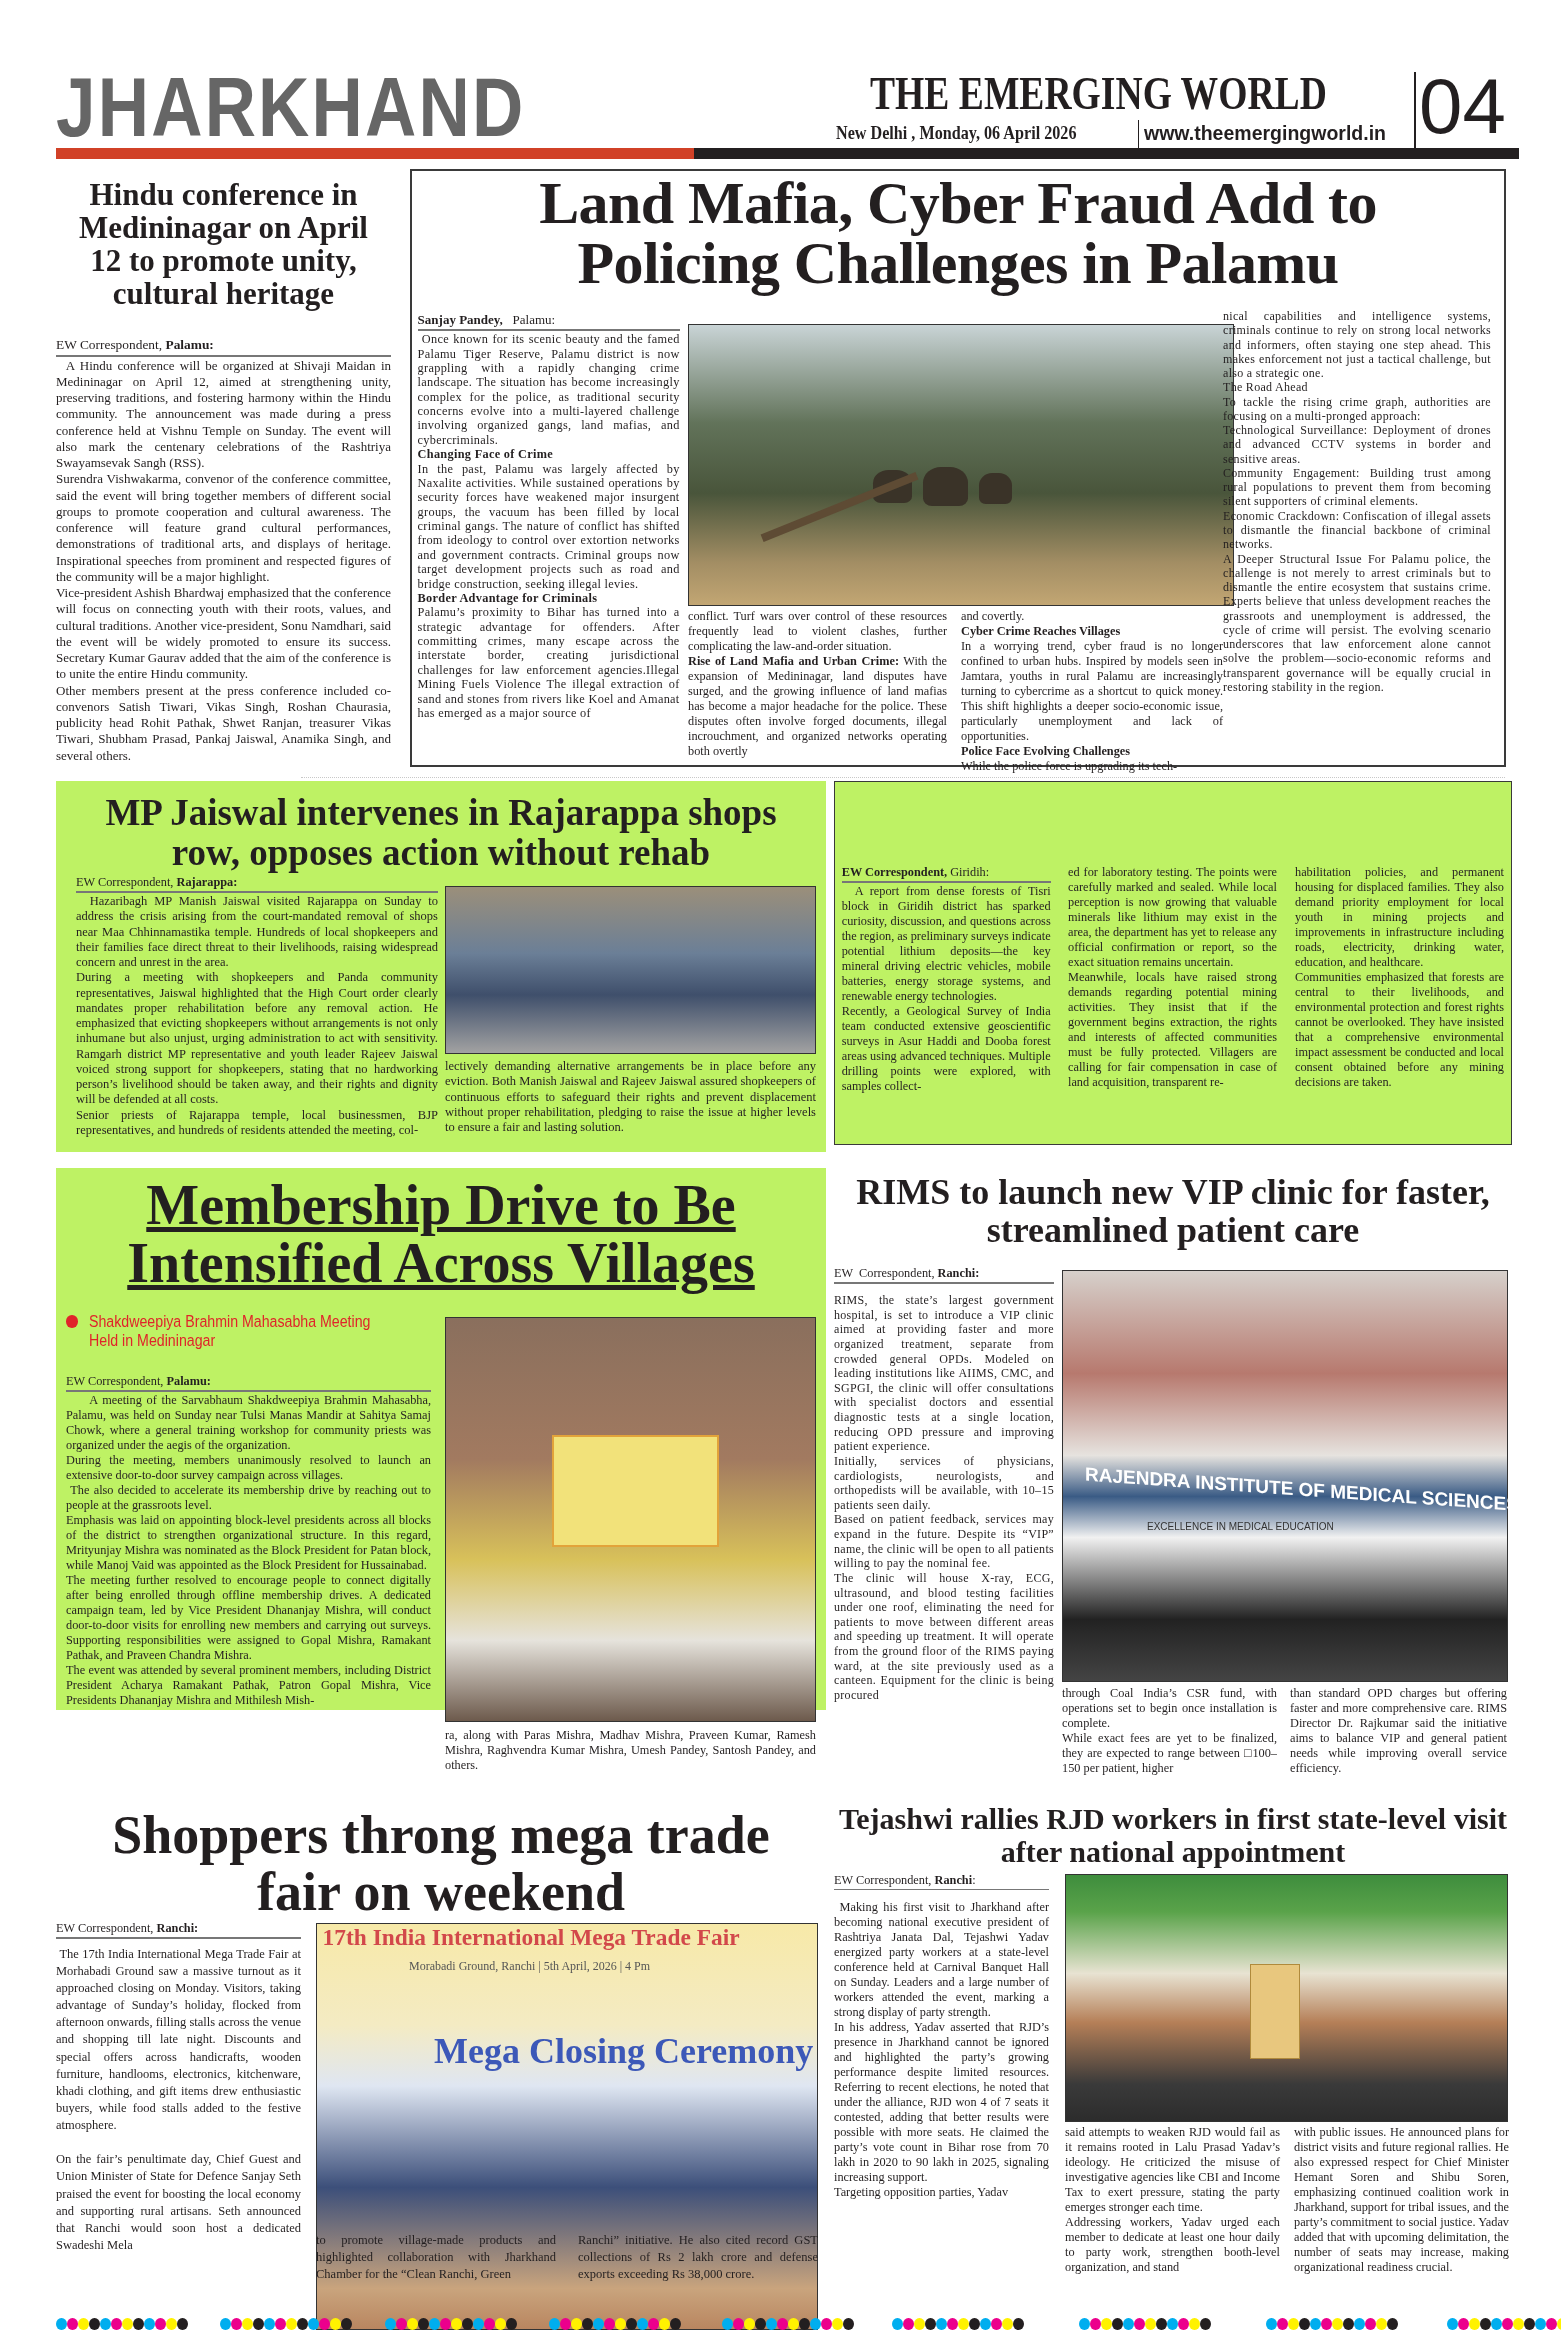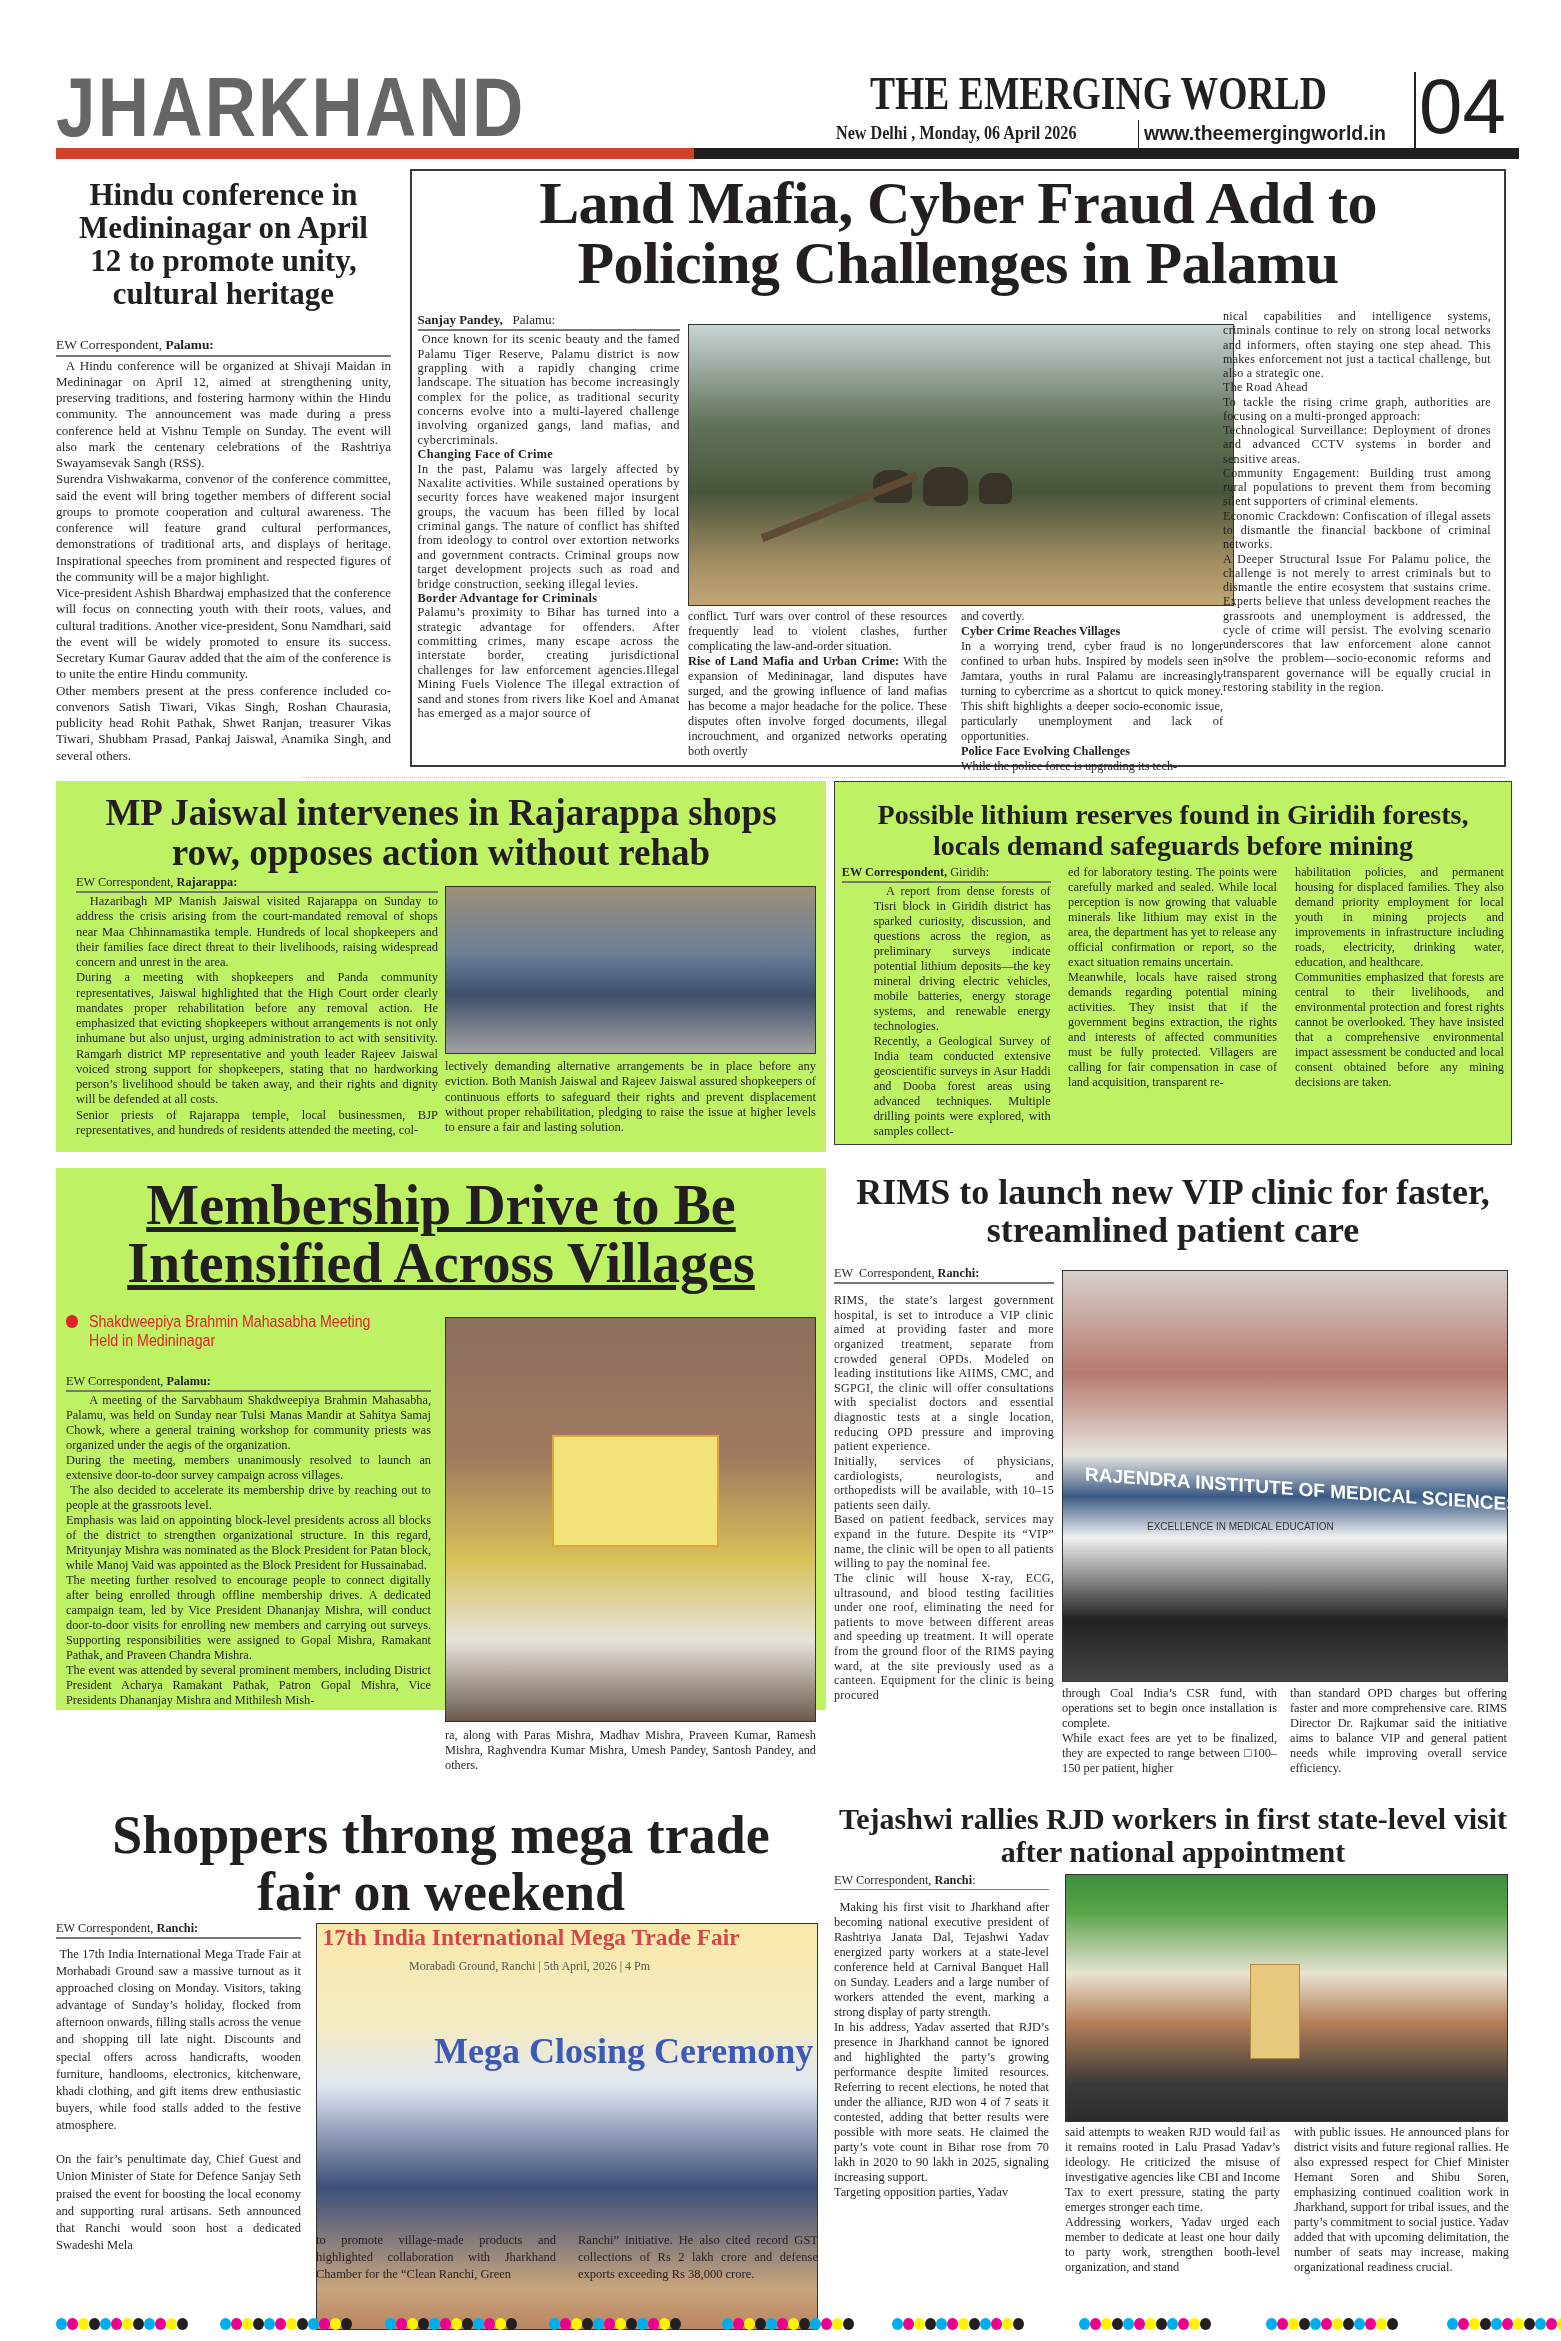--- a/index.html
+++ b/index.html
@@ -127,26 +127,25 @@
         <p>Senior priests of Rajarappa temple, local businessmen, BJP representatives, and hundreds of residents attended the meeting, col-</p>
       </div>
   </div>
   <div class="abs photo photo-crowd" style="left:389px; top:105px; width:371px; height:168px;" title="MP Manish Jaiswal with shopkeepers at Rajarappa"></div>
   <div class="abs body-text" id="raj-col2" style="left:389px; top:278px; width:371px; font-size:12.5px; line-height:1.22;">
       <p>lectively demanding alternative arrangements be in place before any eviction. Both Manish Jaiswal and Rajeev Jaiswal assured shopkeepers of continuous efforts to safeguard their rights and prevent displacement without proper rehabilitation, pledging to raise the issue at higher levels to ensure a fair and lasting solution.</p>
     </div>
 </article>
 
 <article class="abs tint box" style="left:834px; top:781px; width:678px; height:364px; border-width:1.7px;">
-  <h2 class="hl" style="font-size:28px; line-height:1.13; padding:16.7px 11px 0;">Possible lithium reserves found in Giridih forests, locals demand safeguards before mining</h2>
   <div class="abs" style="left:6.7px; top:83px; width:209px;">
     <div class="byline" style="font-size:12.3px;">
       <b>EW Correspondent,</b><span> Giridih:</span>
     </div>
-    <div class="body-text" id="lit-col1" style="font-size:12.3px; line-height:1.22;margin-left:32px;">
+    <div class="body-text" id="lit-col1" style="font-size:12.3px; line-height:1.22;">
         <p>&nbsp; A report from dense forests of Tisri block in Giridih district has sparked curiosity, discussion, and questions across the region, as preliminary surveys indicate potential lithium deposits—the key mineral driving electric vehicles, mobile batteries, energy storage systems, and renewable energy technologies.</p>
         <p>Recently, a Geological Survey of India team conducted extensive geoscientific surveys in Asur Haddi and Dooba forest areas using advanced techniques. Multiple drilling points were explored, with samples collect-</p>
       </div>
   </div>
   <div class="abs body-text" id="lit-col2" style="left:233px; top:83px; width:209px; font-size:12.3px; line-height:1.22;">
       <p>ed for laboratory testing. The points were carefully marked and sealed. While local perception is now growing that valuable minerals like lithium may exist in the area, the department has yet to release any official confirmation or report, so the exact situation remains uncertain.</p>
       <p>Meanwhile, locals have raised strong demands regarding potential mining activities. They insist that if the government begins extraction, the rights and interests of affected communities must be fully protected. Villagers are calling for fair compensation in case of land acquisition, transparent re-</p>
     </div>
   <div class="abs body-text" id="lit-col3" style="left:460px; top:83px; width:209px; font-size:12.3px; line-height:1.22;">
       <p>habilitation policies, and permanent housing for displaced families. They also demand priority employment for local youth in mining projects and improvements in infrastructure including roads, electricity, drinking water, education, and healthcare.</p>

